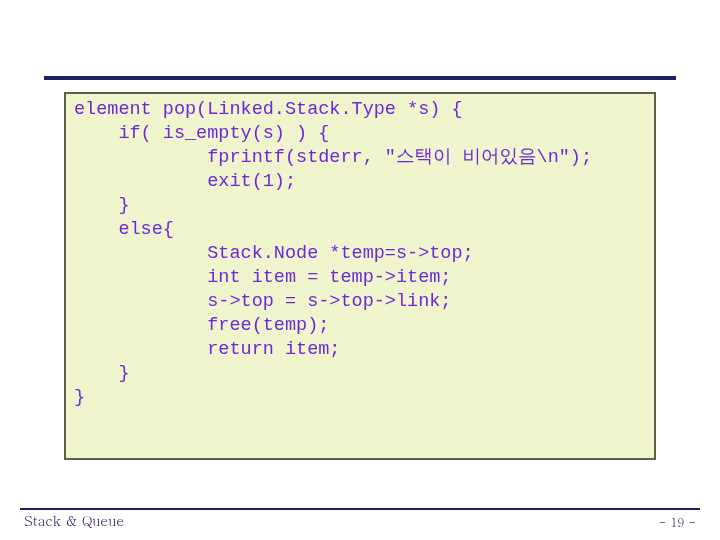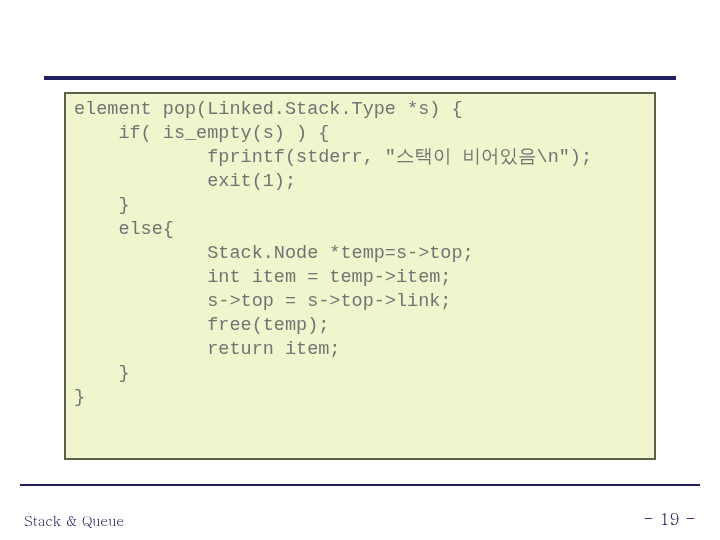--- a/index.html
+++ b/index.html
@@ -34,29 +34,29 @@
     background: #f1f5cd;
     border: 2px solid #606048;
     box-sizing: border-box;
     padding: 4px 8px;
   }
   .code-box pre {
     margin: 0;
     font-family: "Consolas", "Courier New", monospace;
     font-size: 18.5px;
     line-height: 24px;
-    color: #737373;
+    color: #6d28d9;
     white-space: pre;
   }
   .footer {
     position: absolute;
     left: 0;
     right: 0;
     bottom: 0;
-    height: 56px;
+    height: 32px;
     display: flex;
     align-items: center;
   }
   .footer-rule {
     position: absolute;
     left: 20px;
     right: 20px;
     top: 0;
     height: 1.5px;
     background: #202060;
@@ -77,21 +77,21 @@
     text-align: center;
     font-family: "Batang", "Times New Roman", serif;
     font-size: 14px;
     color: #202060;
   }
   .footer-right {
     position: absolute;
     right: 24px;
     bottom: 10px;
     font-family: "Batang", "Times New Roman", serif;
-    font-size: 17px;
+    font-size: 12px;
     color: #202060;
   }
 </style>
 </head>
 <body>
 
 <div class="slide">
   <div class="rule"></div>
 
   <div class="code-box">

